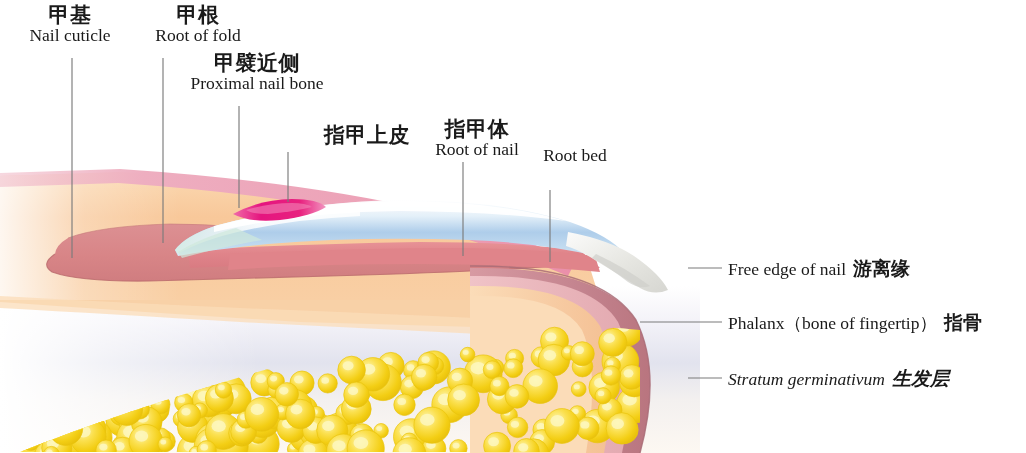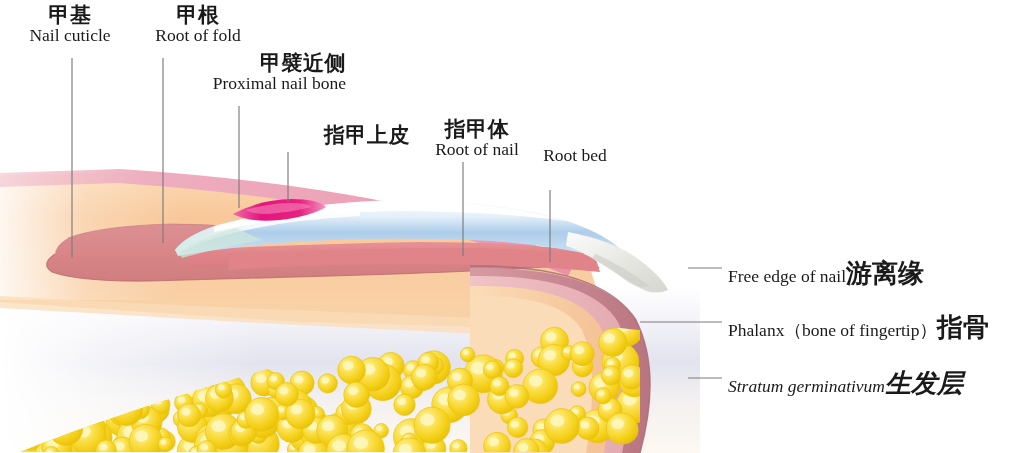--- a/index.html
+++ b/index.html
@@ -43,21 +43,22 @@
   .rowlbl {
     position: absolute;
     white-space: nowrap;
     color: #1a1a1a;
     font-family: "Liberation Serif", "DejaVu Serif", serif;
     font-size: 17.5px;
   }
   .rowlbl .zh {
     font-family: "DejaVu Sans", "Liberation Sans", sans-serif;
     font-weight: 700;
-    font-size: 26px;
+    font-size: 19px;
+    margin-left: 7px;
   }
 </style>
 </head>
 <body>
 
 <div id="stage">
 
   <svg id="art" viewBox="0 0 1026 453" preserveAspectRatio="none">
     <defs>
       <linearGradient id="gHaze" x1="0" y1="0" x2="0" y2="1">
@@ -583,21 +584,21 @@
   <div class="lbl ctr" style="left:14px; top:4px; width:112px;">
     <span class="cn">甲基</span>
     <span class="en">Nail cuticle</span>
   </div>
 
   <div class="lbl ctr" style="left:139px; top:4px; width:118px;">
     <span class="cn">甲根</span>
     <span class="en">Root of fold</span>
   </div>
 
-  <div class="lbl ctr" style="left:184px; top:52px; width:162px;text-align:right;">
+  <div class="lbl ctr" style="left:176px; top:52px; width:162px;">
     <span class="cn">甲襞近侧</span>
     <span class="en">Proximal nail bone</span>
   </div>
 
   <div class="lbl ctr" style="left:271px; top:124px; width:192px;">
     <span class="cn">指甲上皮</span>
   </div>
 
   <div class="lbl ctr" style="left:414px; top:118px; width:126px;">
     <span class="cn">指甲体</span>

